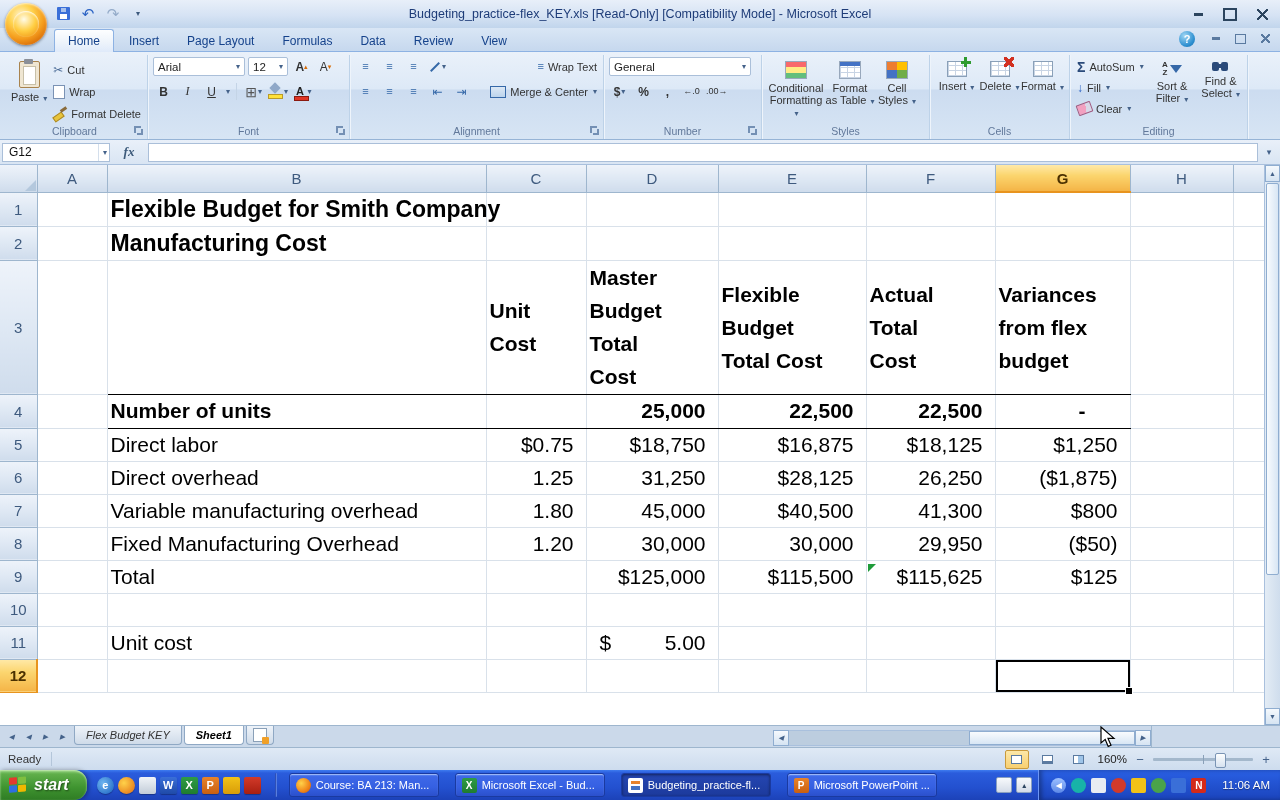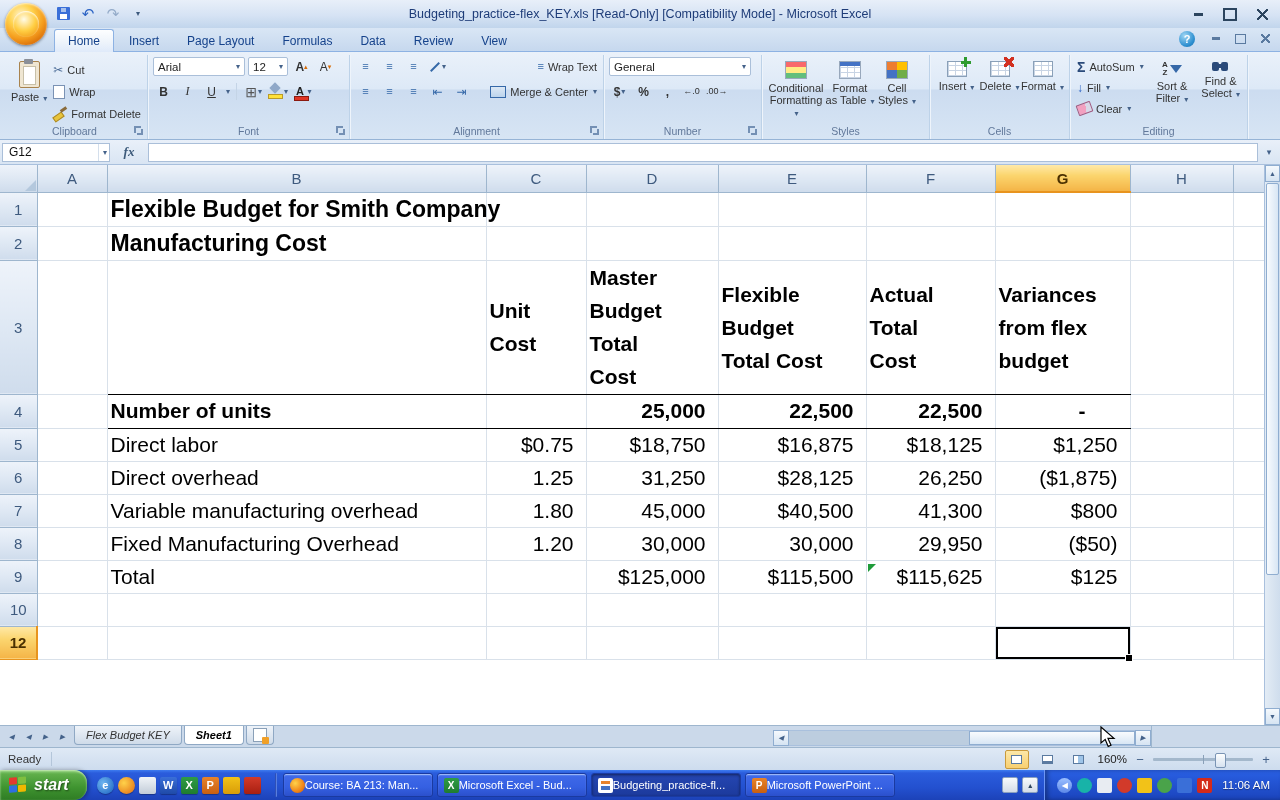--- a/index.html
+++ b/index.html
@@ -261,21 +261,21 @@
     text-shadow:1px 1px 2px rgba(0,0,0,.5);}
   .winflag{width:19px;height:17px;display:grid;grid-template-columns:8px 8px;
     grid-template-rows:7px 7px;gap:1px;transform:skewY(-5deg);}
   .winflag i{border-radius:1px;}
   .winflag i:nth-child(1){background:#e23a2e;} .winflag i:nth-child(2){background:#7fbf3f;}
   .winflag i:nth-child(3){background:#2f6fe0;} .winflag i:nth-child(4){background:#f0b800;}
   .qlaunch{display:flex;align-items:center;gap:4px;padding:0 10px;flex:none;}
   .ql{width:17px;height:17px;border-radius:2px;display:flex;align-items:center;justify-content:center;
     font-size:11px;font-weight:bold;color:#fff;box-shadow:0 1px 1px rgba(0,0,0,.3);}
   .tb-div{width:2px;height:24px;background:linear-gradient(90deg,#1a38a0,#6d96f5);margin:0 4px;border-radius:1px;flex:none;}
-  .taskbtn{width:150px;height:24px;margin:0 2px;display:flex;align-items:center;padding:2px 6px;
+  .taskbtn{width:150px;height:24px;margin:0 8px;display:flex;align-items:center;gap:5px;padding:2px 6px;
     background:linear-gradient(#5c8af5 0%,#3e68e8 12%,#3560e2 60%,#2b50cc 100%);
     border:1px solid #1a3aa0;border-radius:3px;box-shadow:inset 0 1px 1px rgba(255,255,255,.45);
     color:#fff;font-size:11px;overflow:hidden;white-space:nowrap;box-sizing:border-box;flex:none;}
   .taskbtn.active{background:linear-gradient(#2546b2,#1c3a9c);box-shadow:inset 0 1px 3px rgba(0,0,0,.5);}
   .tb-text{overflow:hidden;white-space:nowrap;}
   .tb-icon{width:15px;height:15px;border-radius:2px;flex:none;display:flex;align-items:center;
     justify-content:center;font-size:10px;font-weight:bold;color:#fff;}
   .tb-icon.ff{background:radial-gradient(circle at 35% 35%,#ffd24a,#f08418 60%,#c05808);border-radius:50%;}
   .tb-icon.xl{background:linear-gradient(#2f9c45,#1f7c30);}
   .tb-icon.doc{background:#fff;position:relative;}
@@ -286,21 +286,21 @@
   .mi{width:16px;height:16px;border-radius:2px;background:linear-gradient(#f8fafc,#d4dce8);
     border:1px solid #8aa0c0;display:flex;align-items:center;justify-content:center;
     font-size:8px;color:#2c455f;box-sizing:border-box;}
   .tray{height:30px;display:flex;align-items:center;gap:5px;padding:0 10px 0 12px;
     background:linear-gradient(#2a60e4,#1b44bc);border-left:1px solid #6d96f5;
     box-shadow:inset 3px 0 4px rgba(0,0,0,.3);flex:none;}
   .tray-chev{width:15px;height:15px;border-radius:50%;background:linear-gradient(#9cc0ff,#5c88e8);
     color:#fff;font-size:8px;display:flex;align-items:center;justify-content:center;}
   .ti{width:15px;height:15px;border-radius:2px;display:flex;align-items:center;justify-content:center;
     font-size:10px;font-weight:bold;color:#fff;}
-  .clock{color:#fff;font-size:11.5px;margin-left:5px;text-shadow:0 1px 1px rgba(0,0,0,.4);}
+  .clock{color:#fff;font-size:11.5px;margin-left:11px;text-shadow:0 1px 1px rgba(0,0,0,.4);}
 
   .cursor{position:absolute;left:1100px;top:726px;z-index:99;}
 </style>
 </head>
 <body>
 
 <div class="titlebar">
   <div class="office-btn"></div>
   <div class="qat">
     <span class="qat-btn">
@@ -748,20 +748,32 @@
           <td></td>
     <td></td>
           <td></td>
     <td></td>
           <td></td>
     <td></td>
           <td></td>
     <td></td>
   </tr>
   <tr class="h33">
+    <th class="hd rh">11</th>
+    <td></td>
+    <td class="lbl">Unit cost</td>
+    <td></td>
+    <td class="num acct"><span class="acc-s">$</span><span>5.00</span></td>
+    <td></td>
+          <td></td>
+    <td></td>
+          <td></td>
+    <td></td>
+  </tr>
+  <tr class="h33">
     <th class="hd rh sel">12</th>
     <td></td>
           <td></td>
     <td></td>
           <td></td>
     <td></td>
           <td></td>
     <td class="selcell"></td>
     <td></td>
     <td></td>

